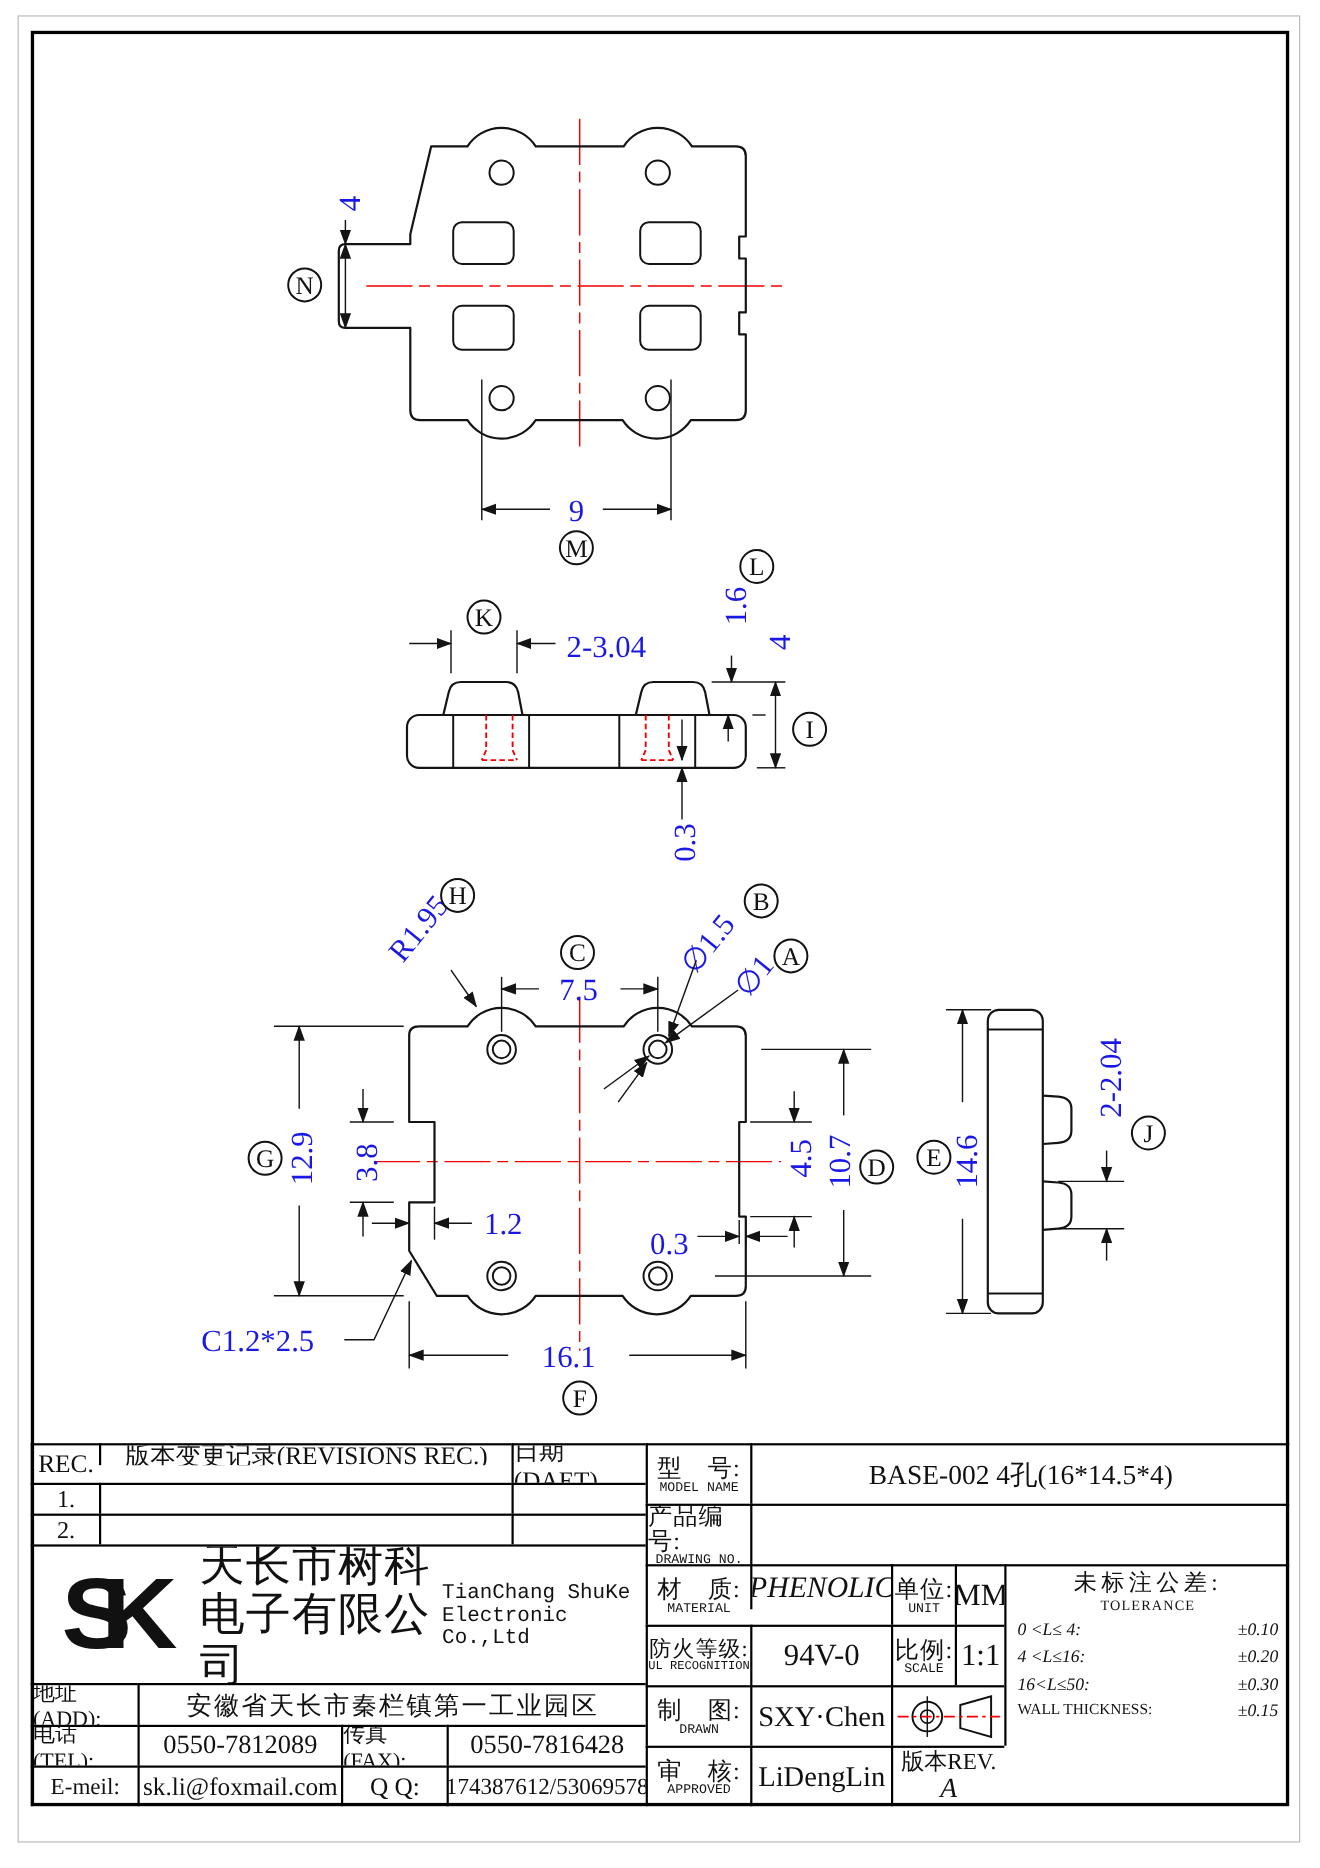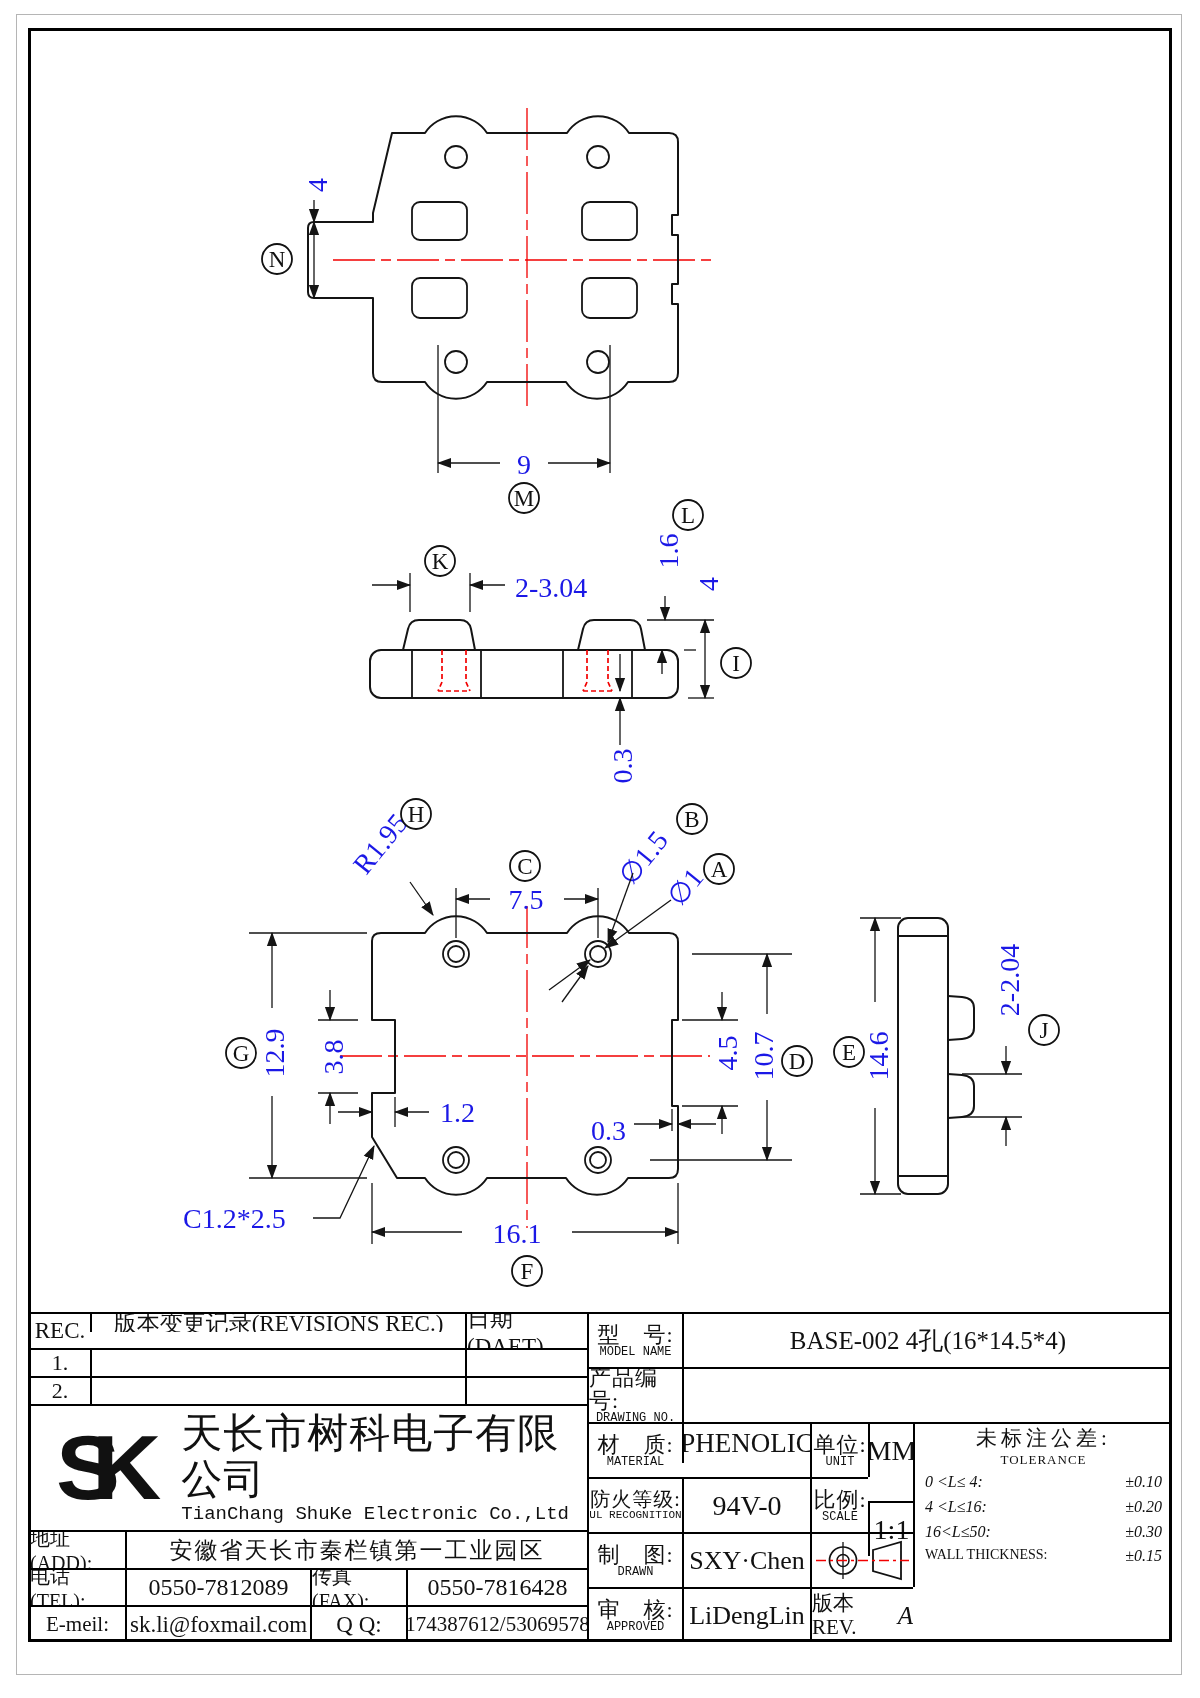--- a/index.html
+++ b/index.html
@@ -21,24 +21,24 @@
   .cell.left{justify-content:flex-start;}
   .lab2{display:flex;flex-direction:column;align-items:center;line-height:1.05;}
   .lab2 .cn{font-size:22px;letter-spacing:1px;}
   .lab2 .en{font-size:12px;letter-spacing:0px;font-family:Liberation Mono, monospace;}
   .tol-box{flex-direction:column;justify-content:flex-start;padding:0 10px;align-items:stretch;}
   .tol-title{text-align:center;font-size:21px;letter-spacing:4px;}
   .tol-sub{text-align:center;font-size:13px;letter-spacing:1px;margin-bottom:2px;}
   .tol-row{display:flex;justify-content:space-between;font-style:italic;font-size:16px;line-height:1.55;}
   .logo-wrap{display:flex;align-items:center;padding-left:26px;gap:14px;width:100%;}
   .logo-sk{font-family:"Liberation Sans","DejaVu Sans",sans-serif;font-weight:900;font-size:96px;letter-spacing:-28px;line-height:0.9;transform:scaleY(0.95);padding-right:34px;}
-  .co-names{display:flex;flex-direction:column;line-height:1.1;}
+  .co-names{display:flex;flex-direction:row;line-height:1.1;align-items:center;}
   .co-cn{font-size:41px;letter-spacing:1px;}
   .co-en{font-family:"Liberation Mono","DejaVu Sans Mono",monospace;font-size:19px;margin-top:2px;}
-  .rev-cell{flex-direction:row;line-height:1.1;}
+  .rev-cell{flex-direction:column;line-height:1.1;}
   .rev-cell .a{font-style:italic;font-size:25px;}
 </style>
 </head>
 <body>
 
 <div class="frame-outer"></div>
 <div class="frame-inner"></div>
 
 <svg class="draw" width="1200" height="1312" viewBox="0 0 1200 1312">
   <defs>
@@ -376,21 +376,21 @@
   <div class="cell" style="left:654px;top:55px;width:490px;height:55px;">
       <span></span>
     </div>
 
   <div class="cell" style="left:559px;top:110px;width:95px;height:55px;">
     <div class="lab2">
         <span class="cn">材　质:</span>
         <span class="en">MATERIAL</span>
       </div>
   </div>
-  <div class="cell" style="left:654px;top:110px;width:128px;height:41px;font-size:27px;">
+  <div class="cell" style="left:654px;top:110px;width:128px;height:41px;font-size:27px;font-style:italic;">
       <span>PHENOLIC</span>
     </div>
   <div class="cell" style="left:782px;top:110px;width:58px;height:55px;">
     <div class="lab2">
         <span class="cn">单位:</span>
         <span class="en">UNIT</span>
       </div>
   </div>
   <div class="cell" style="left:840px;top:110px;width:45px;height:55px;font-size:28px;">
       <span>MM</span>
@@ -404,21 +404,21 @@
   </div>
   <div class="cell" style="left:654px;top:165px;width:128px;height:55px;font-size:28px;">
       <span>94V-0</span>
     </div>
   <div class="cell" style="left:782px;top:165px;width:58px;height:55px;">
     <div class="lab2">
         <span class="cn">比例:</span>
         <span class="en">SCALE</span>
       </div>
   </div>
-  <div class="cell" style="left:840px;top:165px;width:45px;height:55px;font-size:28px;margin-top:24px;">
+  <div class="cell" style="left:840px;top:165px;width:45px;height:55px;font-size:28px;">
       <span>1:1</span>
     </div>
 
   <div class="cell" style="left:559px;top:220px;width:95px;height:55px;">
     <div class="lab2">
         <span class="cn">制　图:</span>
         <span class="en">DRAWN</span>
       </div>
   </div>
   <div class="cell" style="left:654px;top:220px;width:128px;height:55px;font-size:26px;">

